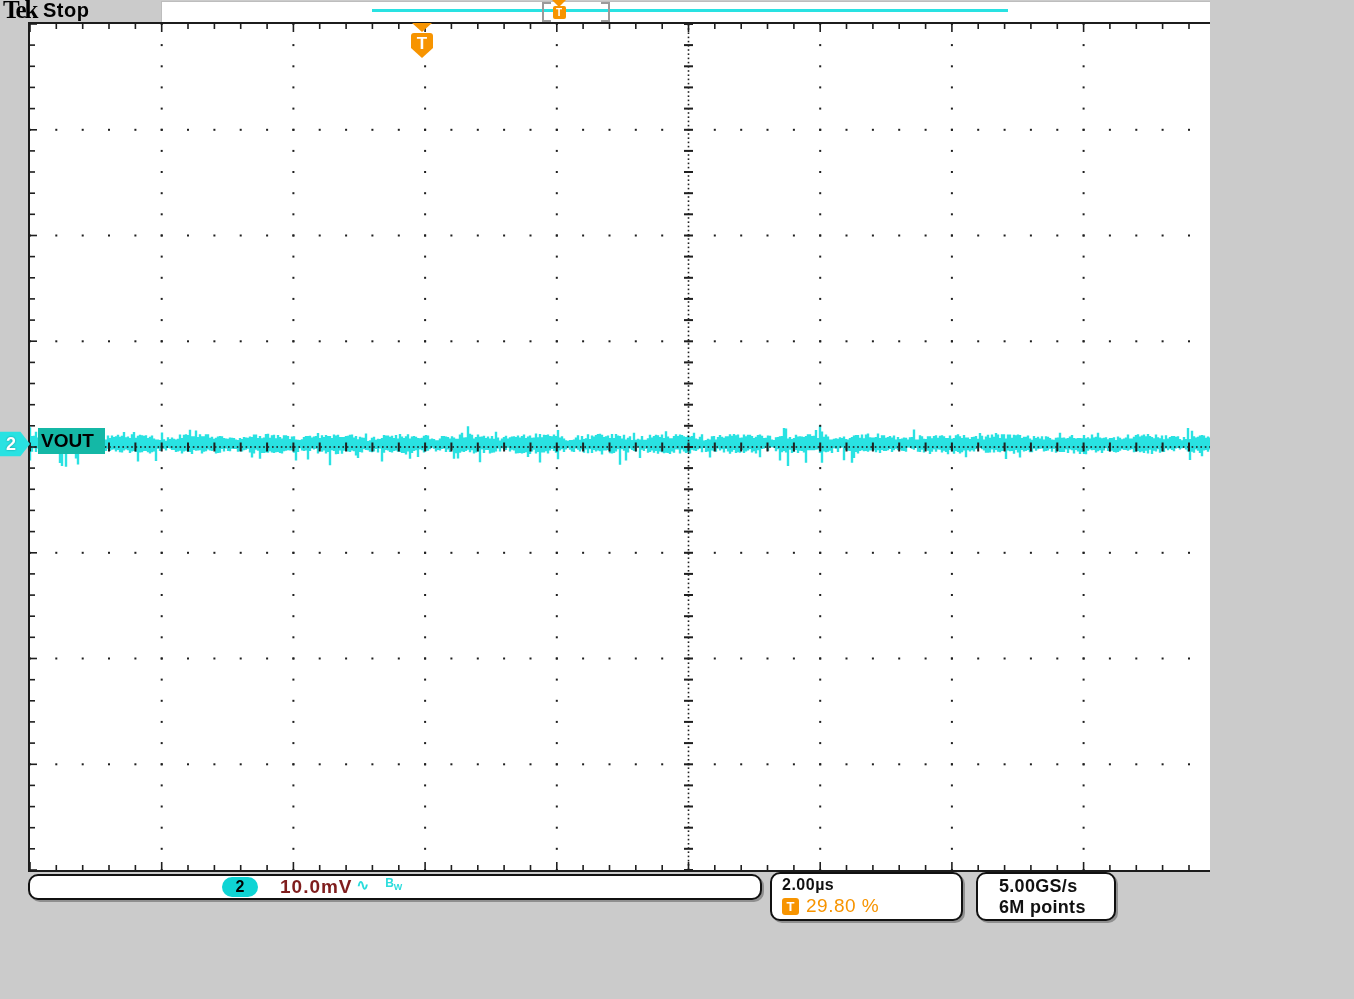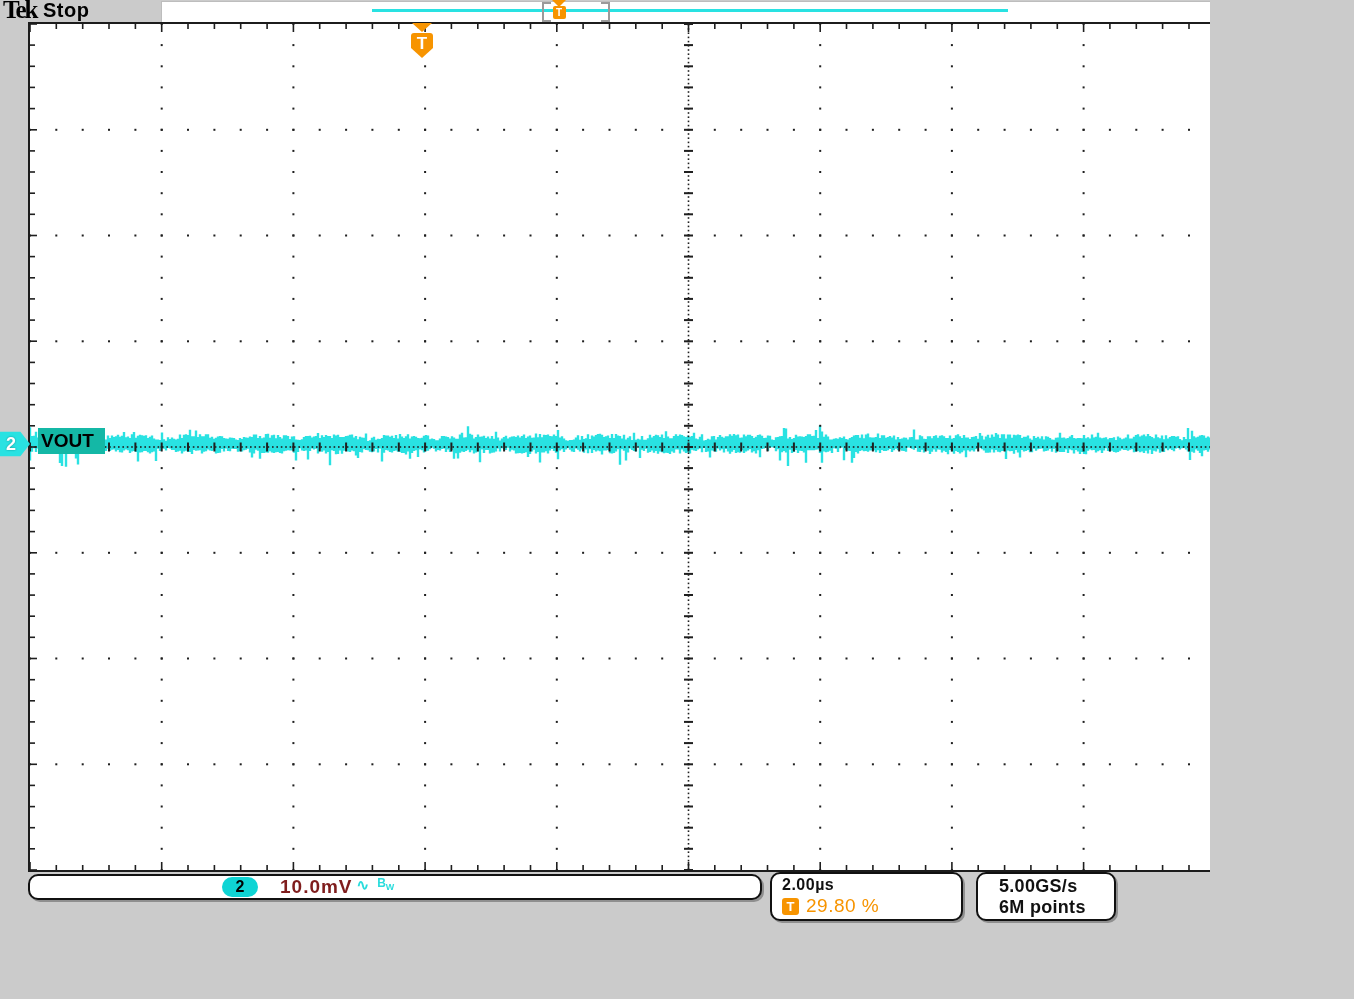--- a/index.html
+++ b/index.html
@@ -41,21 +41,21 @@
 
   
   .statusbar{position:absolute;left:0;top:872px;width:1354px;height:127px;background:#cbcbcb;}
   .sbox{position:absolute;background:#fff;border:2px solid #111;border-radius:10px;
         box-shadow:2px 2px 0 #8f8f8f;box-sizing:border-box;color:#111;}
   .box-ch{left:28px;top:2px;width:734px;height:26px;display:flex;align-items:center;padding-left:192px;}
   .ch-badge{width:36px;height:20px;background:#0fd4d4;border-radius:10px;color:#000;
             font-size:16px;font-weight:700;text-align:center;line-height:20px;}
   .ch-scale{margin-left:22px;color:#7f1d1d;font-size:19px;font-weight:700;letter-spacing:1px;}
   .ch-wave{margin-left:4px;color:#2adcdc;font-size:15px;font-weight:700;position:relative;top:-2px;}
-  .ch-bw{margin-left:8px;color:#2adcdc;font-size:12px;font-weight:700;position:relative;top:-4px;}
+  .ch-bw{margin-left:16px;color:#2adcdc;font-size:12px;font-weight:700;position:relative;top:-4px;}
   .ch-bw .w{font-size:9px;position:relative;top:3px;}
   .box-horiz{left:770px;top:0px;width:193px;height:49px;padding:2px 0 0 10px;}
   .tb-line{font-size:16px;font-weight:700;letter-spacing:0.5px;}
   .trig-line{display:flex;align-items:center;margin-top:1px;}
   .t-icon{width:17px;height:17px;background:#f79400;border-radius:3px;color:#fff;
           font-size:13px;font-weight:700;text-align:center;line-height:17px;}
   .trig-pct{margin-left:7px;color:#f79400;font-size:19px;font-weight:400;letter-spacing:0.5px;}
   .box-acq{left:976px;top:0px;width:140px;height:49px;padding:2px 0 0 10px;}
   .acq-line1,.acq-line2{font-size:18px;font-weight:700;letter-spacing:0.3px;margin-left:11px;}
   .box-trig{left:1126px;top:2px;width:224px;height:43px;display:flex;align-items:flex-start;

